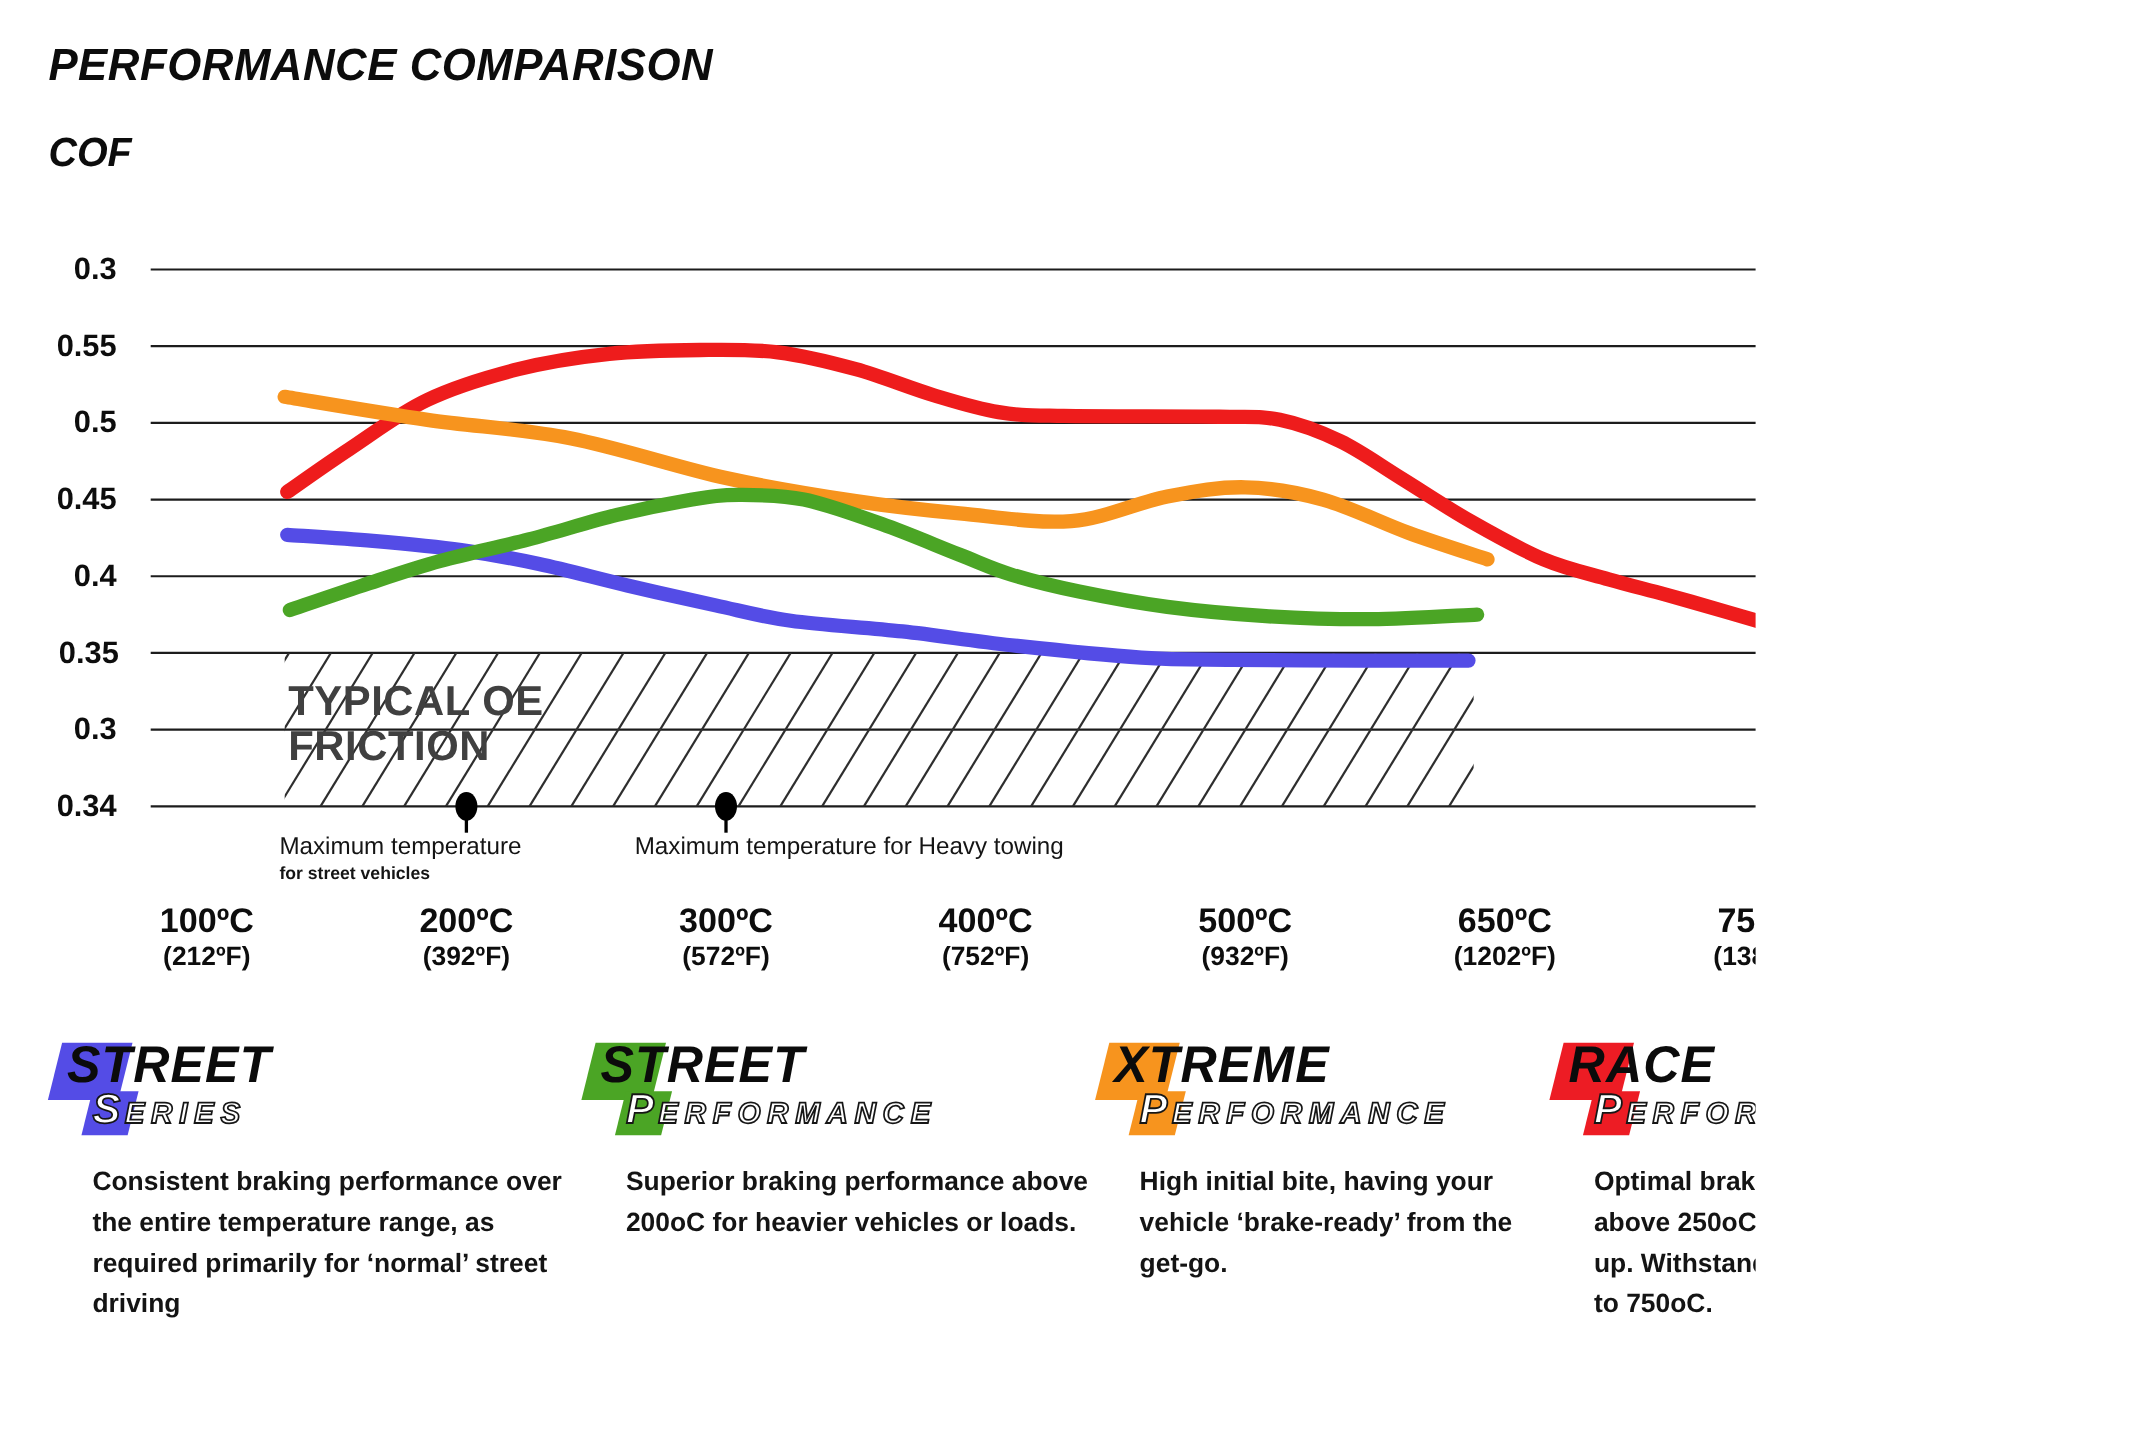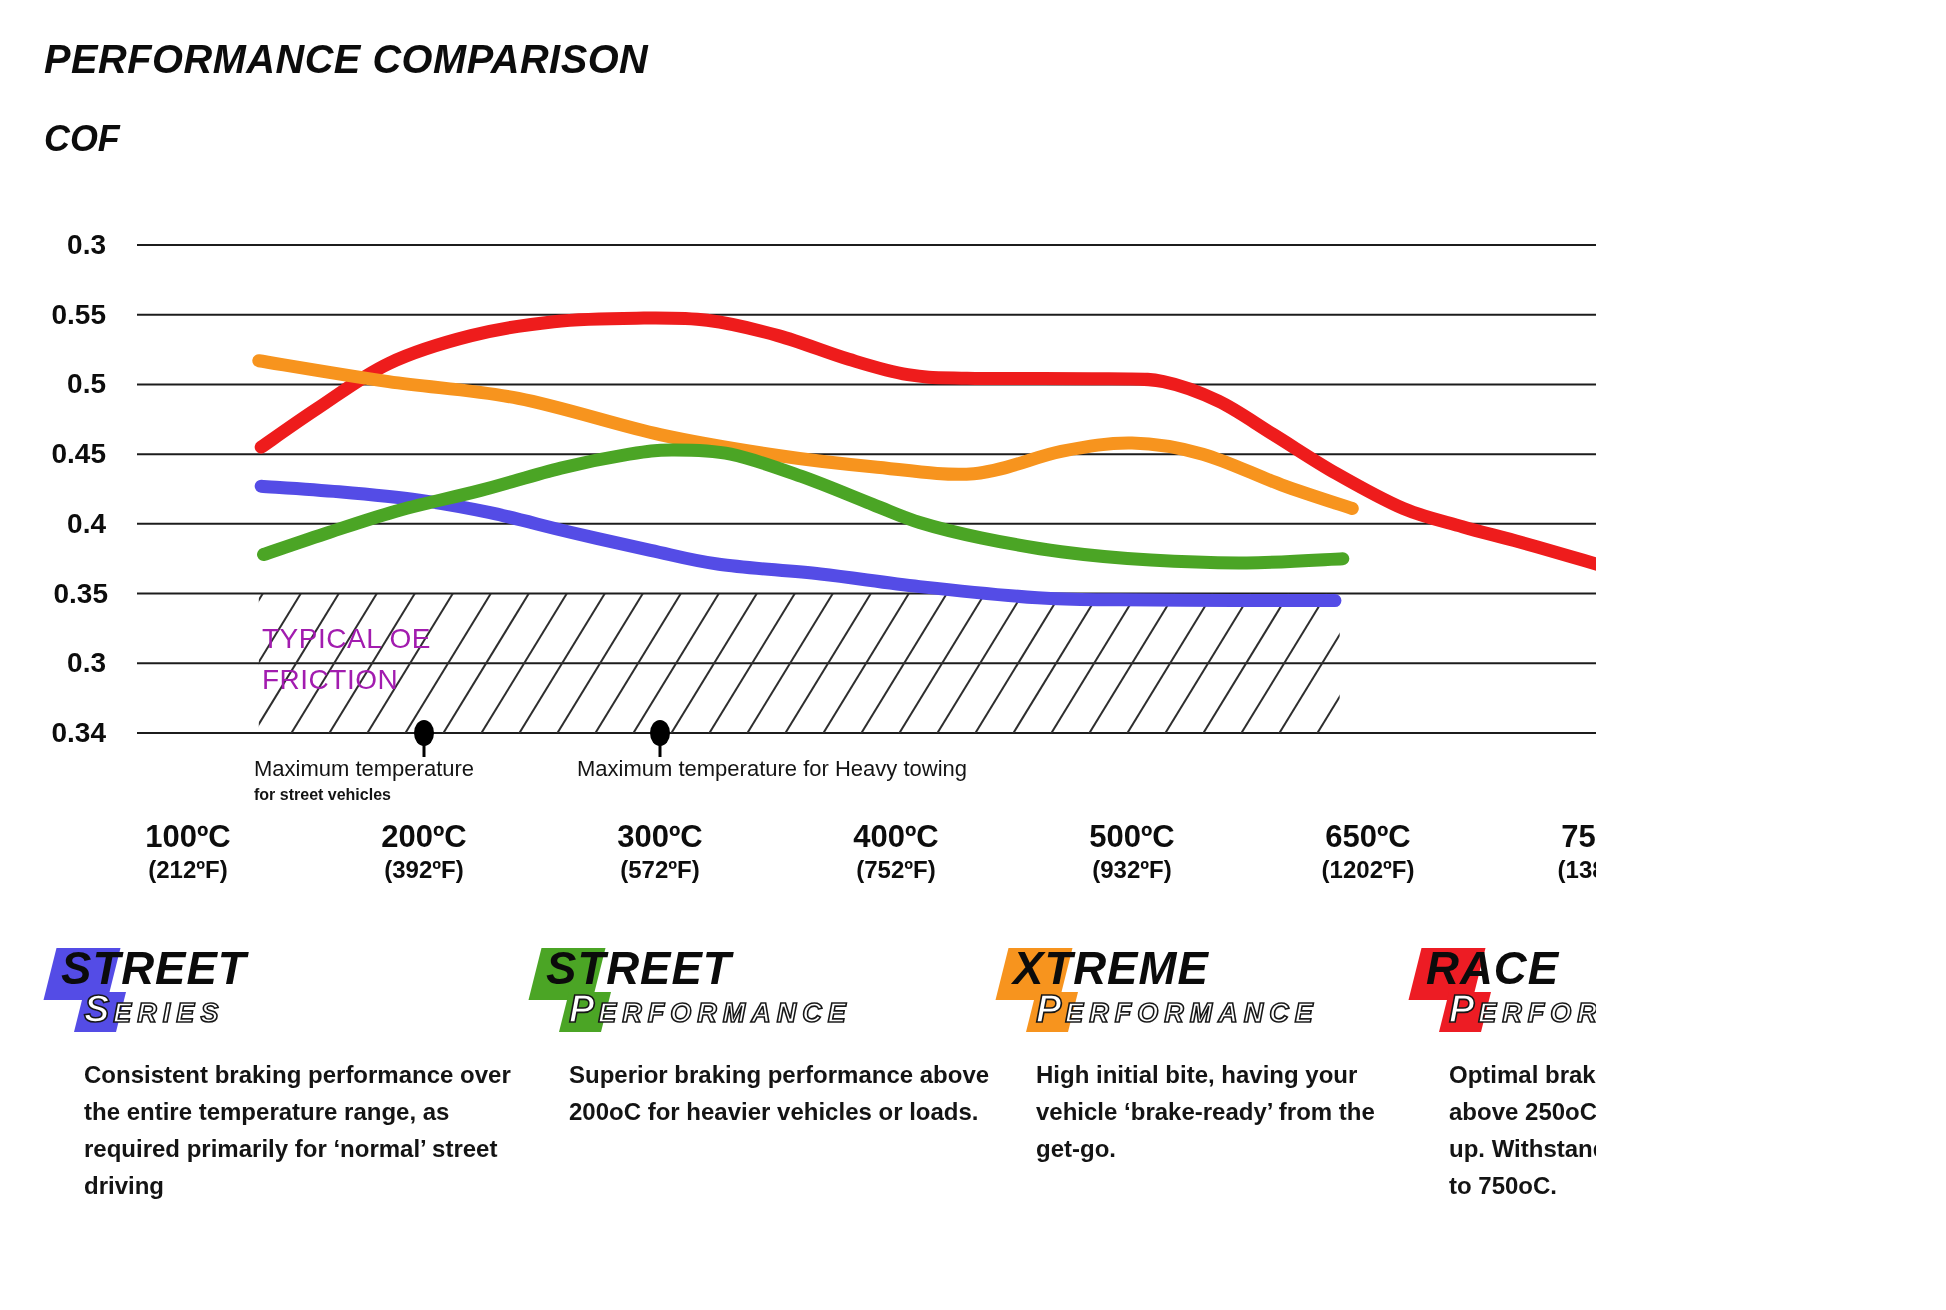--- a/index.html
+++ b/index.html
@@ -16,21 +16,21 @@
   #chart{position:absolute;left:0;top:0;width:1946px;height:920px;}
   #chart-svg{position:absolute;left:0;top:0;}
 
   .y-tick{position:absolute;width:88px;text-align:right;
     font-weight:bold;font-size:28px;color:#0d0d0d;}
   .x-tick{position:absolute;width:160px;text-align:center;color:#0d0d0d;}
   .x-tick .c{font-weight:bold;font-size:31px;line-height:34px;}
   .x-tick .f{font-weight:bold;font-size:24px;line-height:32px;}
 
   .oe-label{position:absolute;left:262px;top:618px;
-    font-weight:normal;font-size:28px;line-height:41px;color:#a21caf;letter-spacing:.5px;}
+    font-weight:bold;font-size:38px;line-height:41px;color:#404040;letter-spacing:.5px;}
 
   .annotation{position:absolute;top:756px;color:#141414;}
   .annotation .l1{font-weight:normal;font-size:22px;line-height:25px;}
   .annotation .l2{font-weight:bold;font-size:16px;line-height:27px;}
 
   .legend-item{position:absolute;top:948px;width:478px;}
   .logo{position:relative;height:100px;}
   .badge{position:absolute;transform:skewX(-14deg);}
   .badge-top{left:2px;top:0px;width:64px;height:52px;}
   .badge-bot{left:31px;top:44px;width:42px;height:40px;}

